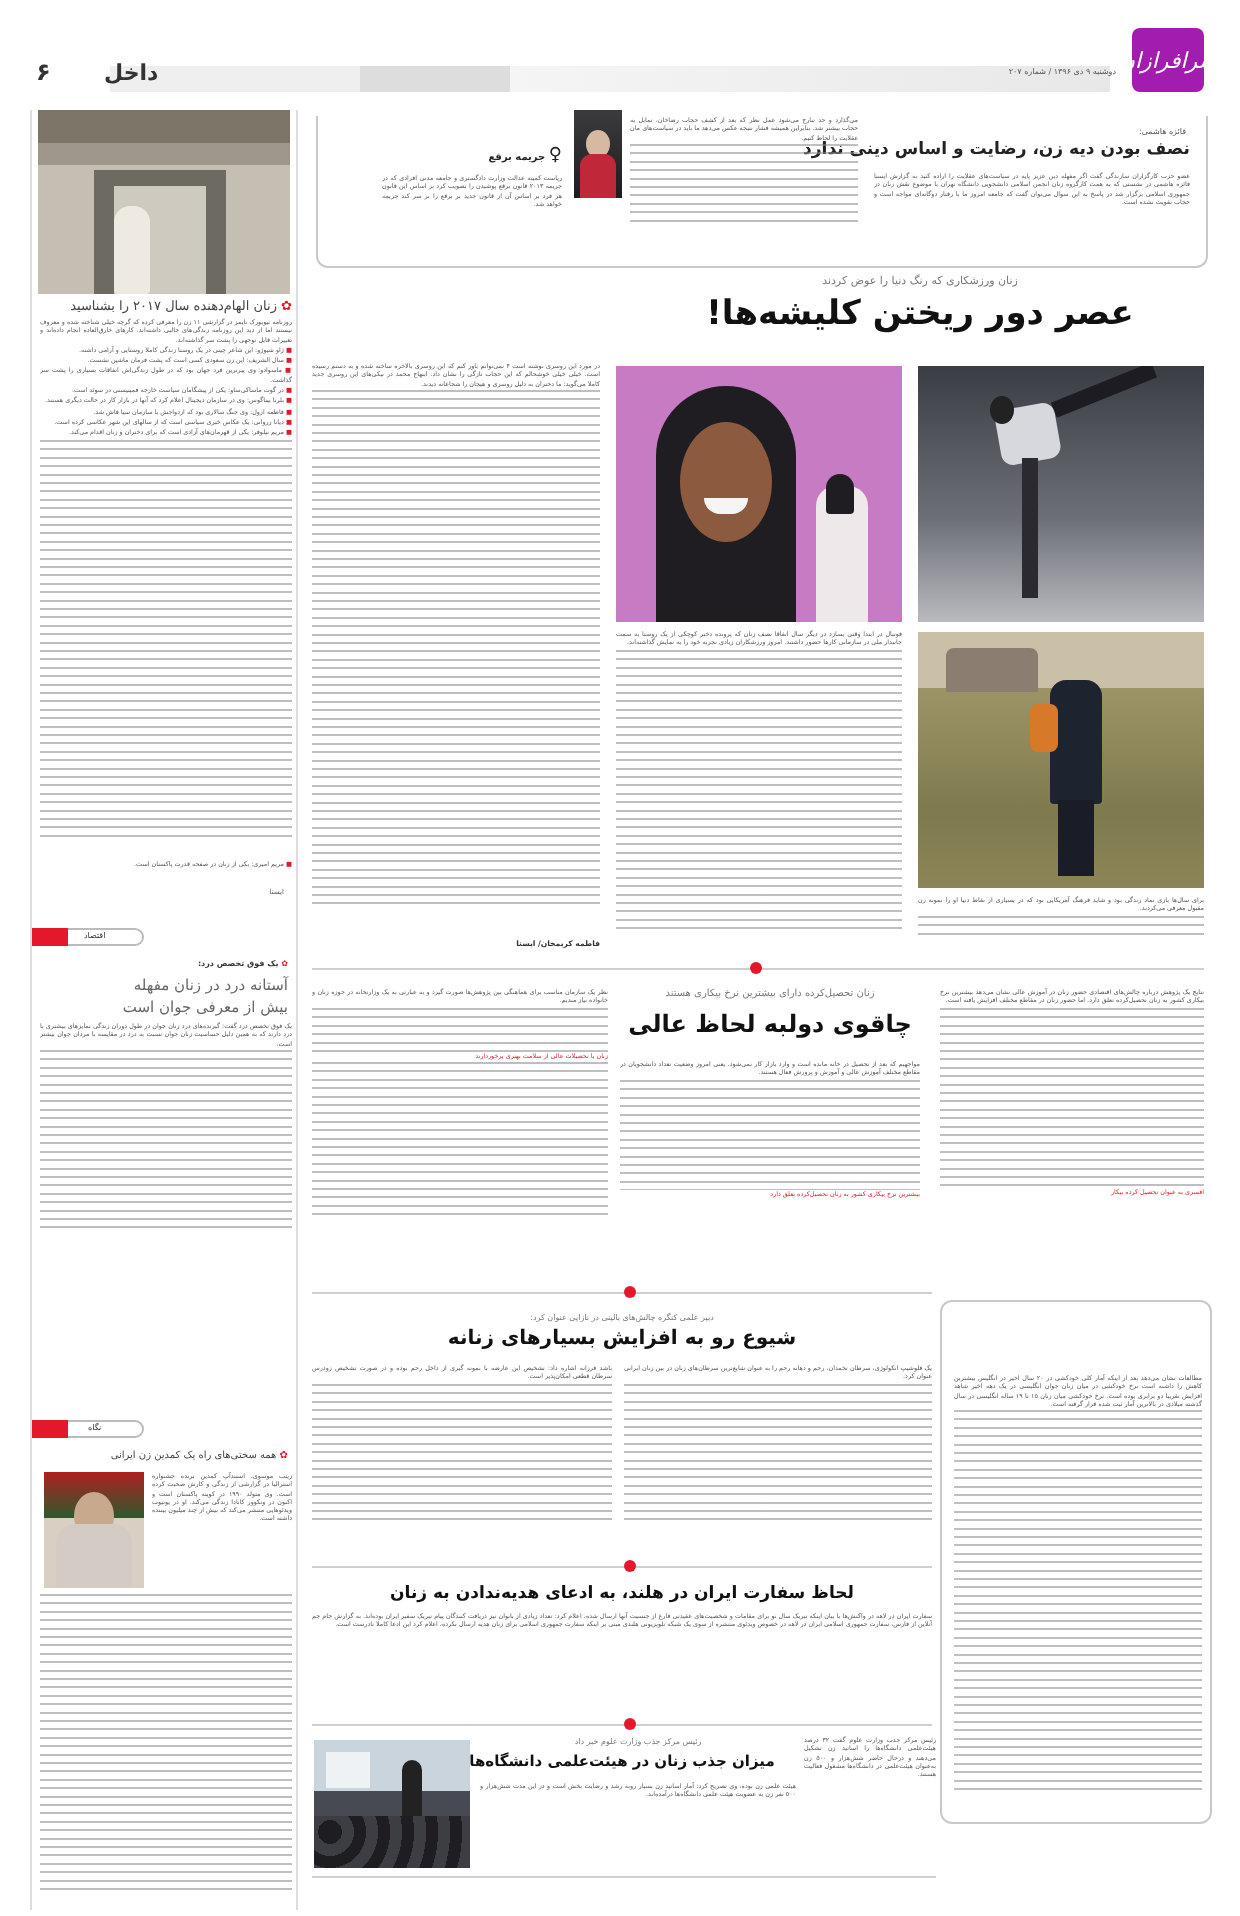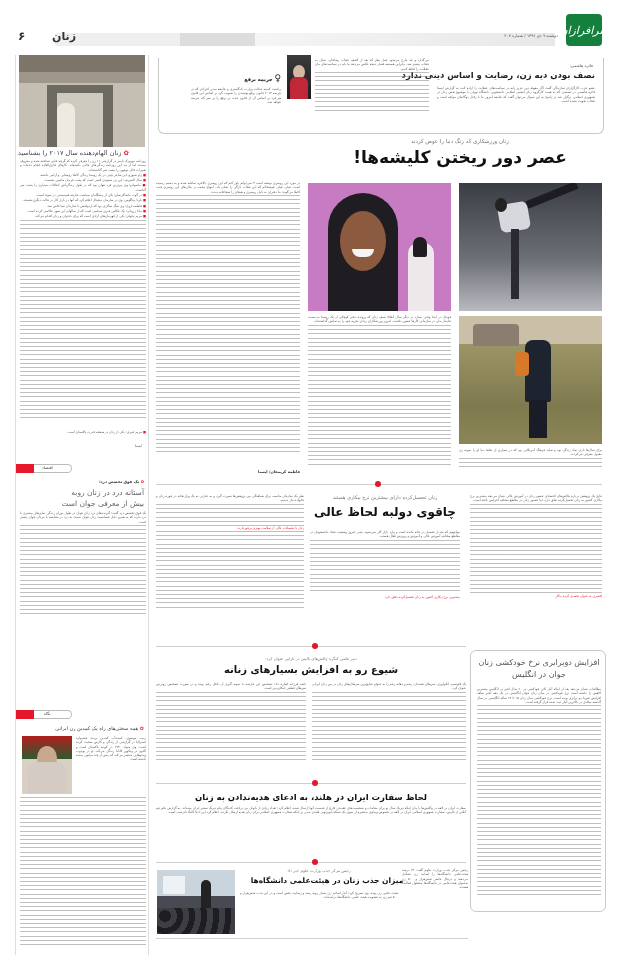--- a/index.html
+++ b/index.html
@@ -15,35 +15,35 @@
   .divider { height: 1px; background: #cfcfcf; }
   .dot { width: 6px; height: 6px; border-radius: 50%; background: #e4182a; }
   .img { overflow: hidden; }
   .bul { color: #e4182a; }
 </style>
 </head>
 <body>
 
 <div class="abs" style="left:0;top:0;width:620px;height:56px;">
   <div class="abs" style="left:55px;top:33px;width:500px;height:13px;background:linear-gradient(to left,#e8e8e8,#f5f5f5 60%,#ddd 60%,#ddd 75%,#efefef 75%);"></div>
-  <div class="abs" style="left:566px;top:14px;width:36px;height:32px;background:#15803d;border-radius:4px;color:#fff;font-family:'DejaVu Serif',serif;font-size:11px;font-style:italic;display:flex;align-items:center;justify-content:center;">
+  <div class="abs" style="left:566px;top:14px;width:36px;height:32px;background:#a21caf;border-radius:4px;color:#fff;font-family:'DejaVu Serif',serif;font-size:11px;font-style:italic;display:flex;align-items:center;justify-content:center;">
     <span>سرافرازان</span>
   </div>
   <div class="abs" style="right:62px;top:33px;font-size:4px;color:#555;">دوشنبه ۹ دی ۱۳۹۶ / شماره ۲۰۷</div>
-  <div class="abs" style="left:52px;top:30px;font-size:11px;font-weight:bold;color:#333;">زنان</div>
+  <div class="abs" style="left:52px;top:30px;font-size:11px;font-weight:bold;color:#333;">داخل</div>
   <div class="abs" style="left:18px;top:29px;font-size:12px;font-weight:bold;color:#333;">۶</div>
 </div>
 
 <div class="abs" style="left:15px;top:55px;width:134px;height:900px;border-left:1px solid #ddd;border-right:1px solid #ddd;">
   <div class="abs img" style="left:3px;top:0;width:126px;height:92px;background:linear-gradient(to bottom,#7d7568 0 18%,#9f978b 18% 30%,#c5beb2 30%);">
     <div class="abs" style="left:28px;top:30px;width:66px;height:62px;background:#6d6a62;"></div>
     <div class="abs" style="left:38px;top:38px;width:46px;height:54px;background:#cfcac0;"></div>
     <div class="abs" style="left:38px;top:48px;width:18px;height:44px;background:#eeeae2;border-radius:8px 8px 2px 2px;"></div>
   </div>
-  <div class="abs" style="left:2px;top:94px;width:128px;font-size:6.5px;color:#444;text-align:left;">
+  <div class="abs" style="left:2px;top:94px;width:128px;font-size:6.5px;color:#444;text-align:right;">
     <span class="bul">✿</span>
     <span>زنان الهام‌دهنده سال ۲۰۱۷ را بشناسید</span>
   </div>
   <div class="abs txt" style="left:4px;top:104px;width:126px;height:330px;">
     <p>روزنامه نیویورک تایمز در گزارشی ۱۱ زن را معرفی کرده که گرچه خیلی شناخته شده و معروف نیستند اما از دید این روزنامه زندگی‌های جالبی داشته‌اند. کارهای خارق‌العاده انجام داده‌اند و تغییرات قابل توجهی را پشت سر گذاشته‌اند.</p>
     <p><span class="bul">■</span> <span>ژاو شیوژو: این شاعر چینی در یک روستا زندگی کاملا روستایی و آرامی داشته.</span></p>
     <p><span class="bul">■</span> <span>سال الشریف: این زن سعودی کسی است که پشت فرمان ماشین نشست.</span></p>
     <p><span class="bul">■</span> <span>ماسوادو: وی پیرترین فرد جهان بود که در طول زندگی‌اش اتفاقات بسیاری را پشت سر گذاشت.</span></p>
     <p><span class="bul">■</span> <span>در گوت ماساکی‌ساو: یکی از پیشگامان سیاست خارجه فمینیستی در سوئد است.</span></p>
     <p><span class="bul">■</span> <span>بلرنا بیتاگوس: وی در سازمان دیجیتال اعلام کرد که آنها در بازار کار در حالت دیگری هستند.</span></p>
@@ -59,21 +59,21 @@
 
   <div class="abs" style="left:4px;top:409px;width:52px;height:9px;border:1px solid #bbb;border-left:none;border-radius:0 6px 6px 0;"></div>
   <div class="abs" style="left:0;top:409px;width:18px;height:9px;background:#e4182a;"></div>
   <div class="abs" style="left:26px;top:410px;font-size:4px;color:#333;">اقتصاد</div>
 
   <div class="abs" style="right:4px;top:424px;font-size:4px;color:#333;font-weight:bold;">
     <span class="bul">✿</span>
     <span>یک فوق تخصص درد:</span>
   </div>
   <div class="abs" style="right:4px;top:432px;width:126px;text-align:right;font-size:7.5px;line-height:11px;color:#666;">
-    <div>آستانه درد در زنان روبه</div>
+    <div>آستانه درد در زنان مفهله</div>
     <div>بیش از معرفی جوان است</div>
   </div>
   <div class="abs txt" style="left:4px;top:456px;width:126px;height:120px;">
     <p>یک فوق تخصص درد گفت: گیرنده‌های درد زنان جوان در طول دوران زندگی تمایزهای بیشتری با درد دارند که به همین دلیل حساسیت زنان جوان نسبت به درد در مقایسه با مردان جوان بیشتر است.</p>
     <div class="lines" style="height:90px;"></div>
   </div>
 
   <div class="abs" style="left:4px;top:655px;width:52px;height:9px;border:1px solid #bbb;border-left:none;border-radius:0 6px 6px 0;"></div>
   <div class="abs" style="left:0;top:655px;width:18px;height:9px;background:#e4182a;"></div>
   <div class="abs" style="left:28px;top:656px;font-size:4px;color:#333;">نگاه</div>
@@ -177,21 +177,20 @@
   <p>نظر یک سازمان مناسب برای هماهنگی بین پژوهش‌ها صورت گیرد و به عبارتی به یک وزارتخانه در حوزه زنان و خانواده نیاز مندیم.</p>
   <div class="lines" style="height:22px;"></div>
   <p class="bul">زنان با تحصیلات عالی از سلامت بهتری برخوردارند</p>
   <div class="lines" style="height:80px;"></div>
 </div>
 
 <div class="abs divider" style="left:156px;top:646px;width:310px;"></div>
 <div class="abs dot" style="left:312px;top:643px;"></div>
 
 <div class="abs box" style="left:470px;top:650px;width:136px;height:262px;">
-  <div class="abs" style="left:6px;top:6px;width:124px;text-align:center;font-size:8px;line-height:12px;color:#555;">افزایش دوبرابری نرخ خودکشی زنان جوان در انگلیس</div>
   <div class="abs txt" style="left:6px;top:36px;width:124px;height:220px;">
     <p>مطالعات نشان می‌دهد بعد از اینکه آمار کلی خودکشی در ۲۰ سال اخیر در انگلیس بیشترین کاهش را داشته است نرخ خودکشی در میان زنان جوان انگلیسی در یک دهه اخیر شاهد افزایش تقریبا دو برابری بوده است. نرخ خودکشی میان زنان ۱۵ تا ۱۹ ساله انگلیسی در سال گذشته میلادی در بالاترین آمار ثبت شده قرار گرفته است.</p>
     <div class="lines" style="height:190px;"></div>
   </div>
 </div>
 
 <div class="abs sub" style="left:156px;top:656px;width:310px;font-size:4px;">دبیر علمی کنگره چالش‌های بالینی در نازایی عنوان کرد:</div>
 <div class="abs hl" style="left:156px;top:664px;width:310px;font-size:10px;">شیوع رو به افزایش بسیار‌های زنانه</div>
 <div class="abs txt" style="left:312px;top:682px;width:154px;height:90px;">
   <p>یک فلوشیپ انکولوژی، سرطان تخمدان، رحم و دهانه رحم را به عنوان شایع‌ترین سرطان‌های زنان در بین زنان ایرانی عنوان کرد.</p>
@@ -212,21 +211,21 @@
 
 <div class="abs divider" style="left:156px;top:862px;width:310px;"></div>
 <div class="abs dot" style="left:312px;top:859px;"></div>
 
 <div class="abs img" style="left:157px;top:870px;width:78px;height:64px;background:linear-gradient(to bottom,#c9d4dd 0 40%,#474a52 40%);">
   <div class="abs" style="left:6px;top:6px;width:22px;height:18px;background:#eef2f4;"></div>
   <div class="abs" style="left:44px;top:10px;width:10px;height:30px;background:#222;border-radius:5px 5px 0 0;"></div>
   <div class="abs" style="left:0;top:38px;width:78px;height:26px;background:repeating-radial-gradient(circle at 8px 8px,#1d1d22 0 6px,#3c3e44 6px 12px);"></div>
 </div>
 <div class="abs sub" style="left:240px;top:868px;width:158px;font-size:4px;">رئیس مرکز جذب وزارت علوم خبر داد</div>
-<div class="abs hl" style="left:248px;top:876px;width:158px;font-size:7.5px;">میزان جذب زنان در هیئت‌علمی دانشگاه‌ها</div>
+<div class="abs hl" style="left:232px;top:876px;width:158px;font-size:7.5px;">میزان جذب زنان در هیئت‌علمی دانشگاه‌ها</div>
 <div class="abs txt" style="left:240px;top:891px;width:158px;height:44px;">
   <p>هیئت علمی زن بوده، وی تصریح کرد: آمار اساتید زن بسیار روبه رشد و رضایت بخش است و در این مدت شش‌هزار و ۵۰۰ نفر زن به عضویت هیئت علمی دانشگاه‌ها درآمده‌اند.</p>
 </div>
 <div class="abs txt" style="left:402px;top:868px;width:66px;height:68px;">
   <p>رئیس مرکز جذب وزارت علوم گفت ۳۲ درصد هیئت‌علمی دانشگاه‌ها را اساتید زن تشکیل می‌دهند و درحال حاضر شش‌هزار و ۵۰۰ زن به‌عنوان هیئت‌علمی در دانشگاه‌ها مشغول فعالیت هستند.</p>
 </div>
 
 <div class="abs divider" style="left:156px;top:938px;width:312px;"></div>
 
 </body></html>

